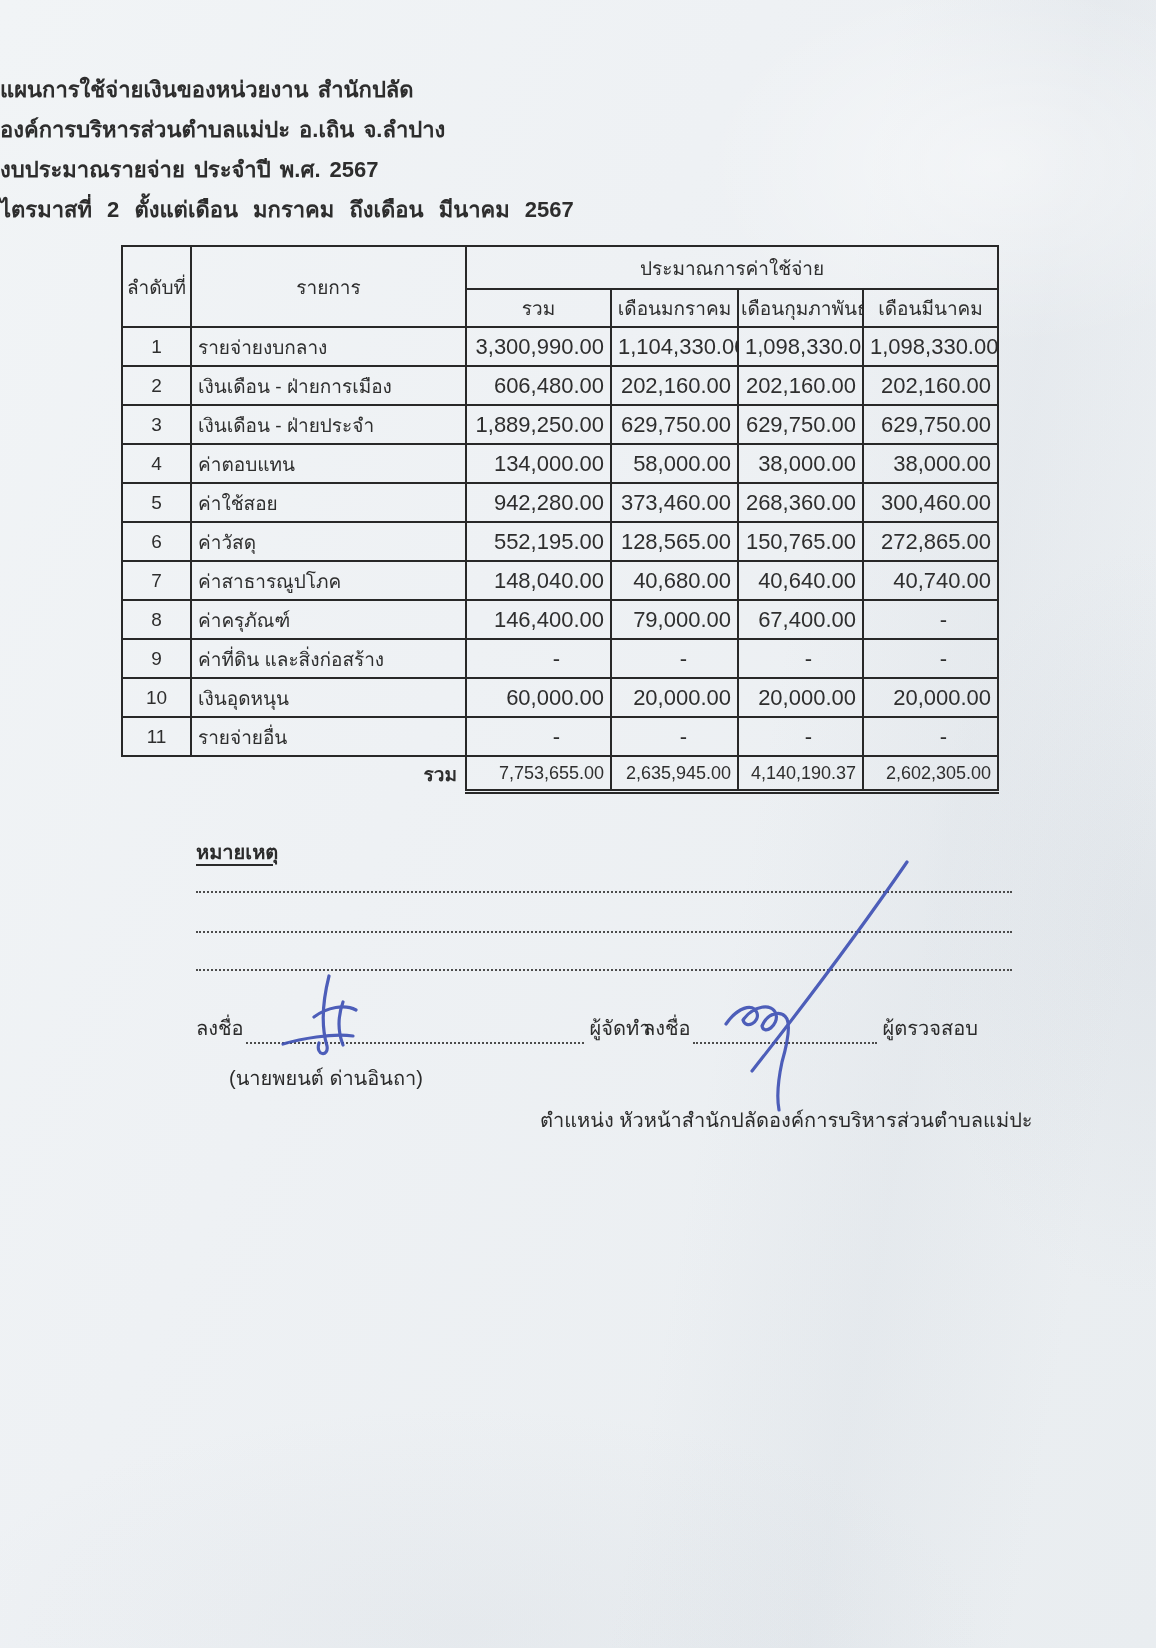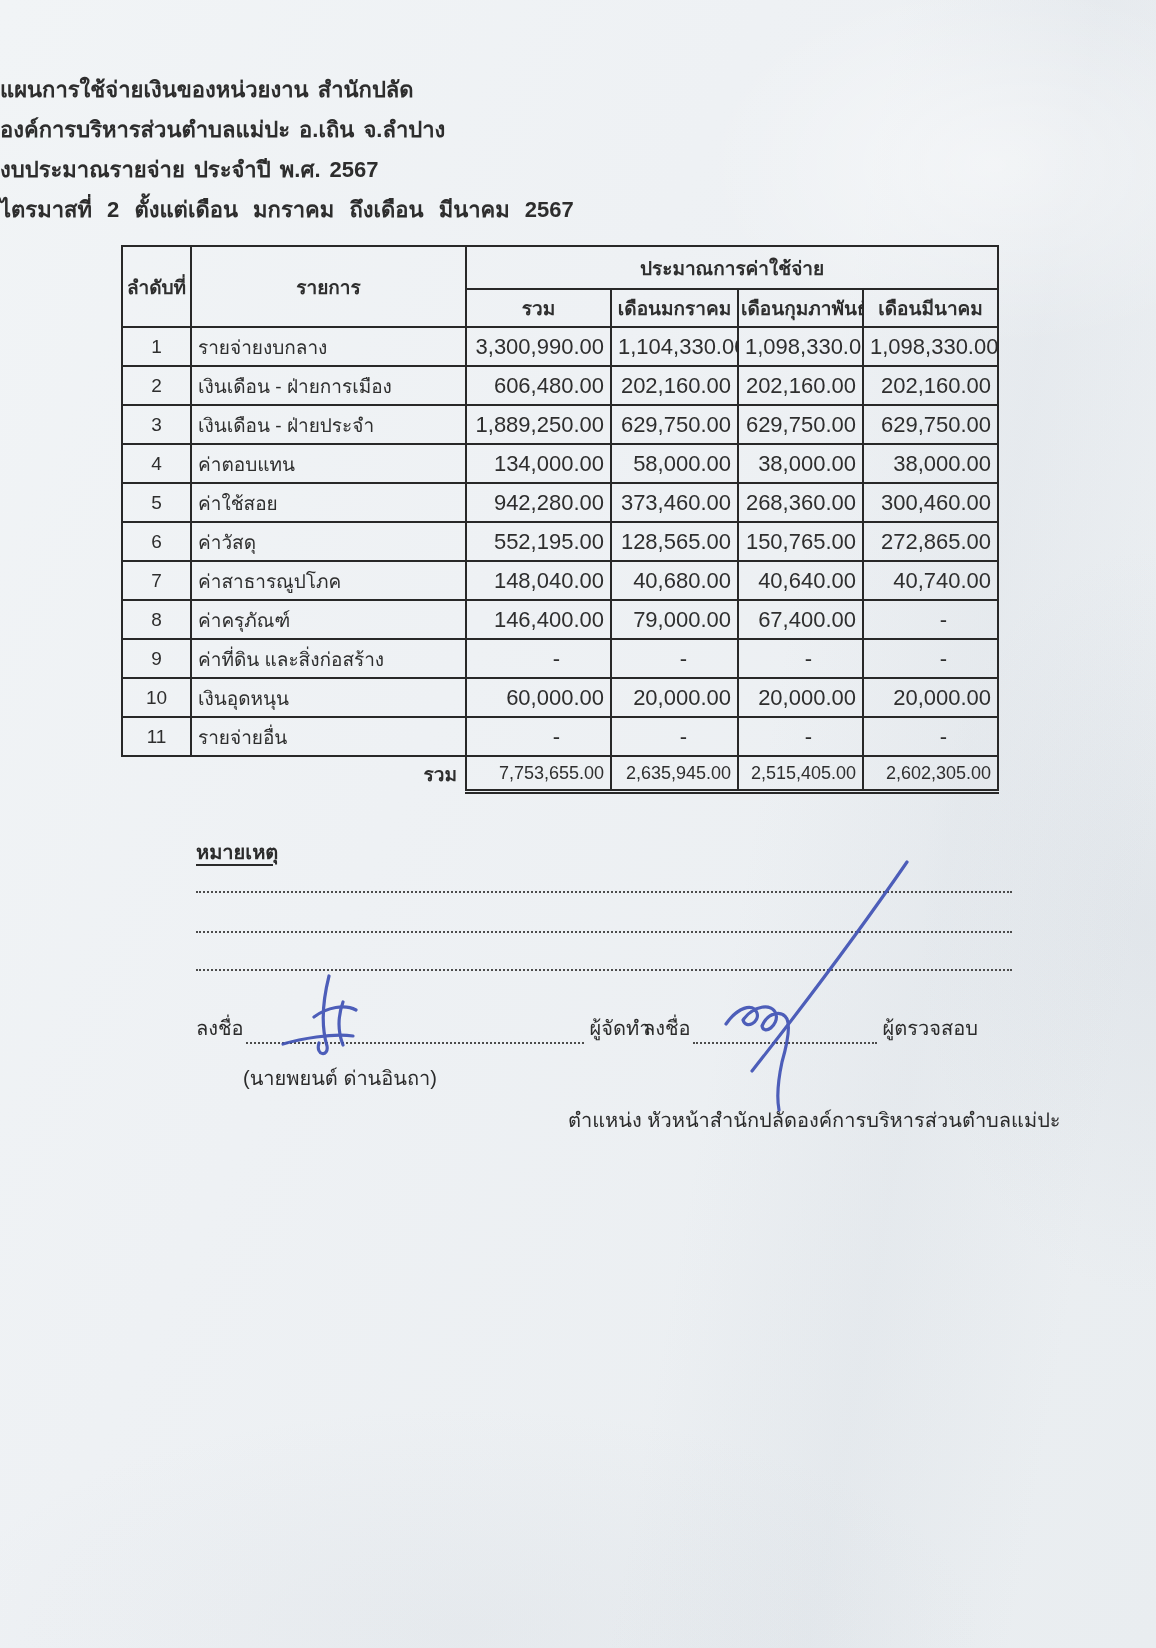--- a/index.html
+++ b/index.html
@@ -27,21 +27,21 @@
   
   table.budget{
     position:absolute;left:121px;top:245px;width:876px;
     border-collapse:collapse;table-layout:fixed;
     font-size:19px;color:#2e2e2e;
   }
   table.budget th,table.budget td{
     border:2px solid #282828;overflow:hidden;white-space:nowrap;
     padding:0 6px;
   }
-  table.budget th{font-weight:700;font-size:19px;text-align:center;padding:2px 2px;}
+  table.budget th{font-weight:400;font-size:19px;text-align:center;padding:2px 2px;}
   tr.hdr-top th{height:37px;}
   tr.hdr-sub th{height:32px;}
   td.c-no{text-align:center;height:37px;}
   td.c-item{text-align:left;padding-left:6px;}
   td.c-num{text-align:right;padding-right:12px;font-size:22px;}
   td.c-num.dash{padding-right:50px;}
   tr.total-row td{height:32px;}
   tr.total-row td.total-spacer{
     border:none;background:transparent;text-align:right;
     font-weight:700;font-size:19px;padding-right:8px;
@@ -61,25 +61,25 @@
   
   .sigrow{position:absolute;display:flex;align-items:flex-end;font-size:20px;}
   .sigrow .leader{border-bottom:2px dotted #4c4c4c;height:24px;}
   .sigrow-left{left:196px;top:1012px;}
   .sigrow-left .leader{width:338px;}
   .sigrow-right{left:643px;top:1012px;}
   .sigrow-right .leader{width:184px;}
   .sig-prefix{padding-right:2px;}
   .sig-role{padding-left:6px;}
   .sig-name{position:absolute;top:1062px;font-size:20px;}
-  .sig-name-left{left:240px;width:200px;text-align:center;}
+  .sig-name-left{left:226px;width:200px;text-align:center;}
   .sig-name-right{left:648px;width:290px;text-align:center;}
   .sig-pos{position:absolute;top:1104px;font-size:20px;}
   .sig-pos-left{left:196px;}
-  .sig-pos-right{left:540px;margin-left:28px;}
+  .sig-pos-right{left:540px;}
 
   .ink-overlay{position:absolute;inset:0;z-index:5;pointer-events:none;}
 </style>
 </head>
 <body>
 
 <div class="paper-texture"></div>
 
 <div class="content">
 
@@ -198,21 +198,21 @@
         <td class="c-item">รายจ่ายอื่น</td>
         <td class="c-num dash">-</td>
         <td class="c-num dash">-</td>
         <td class="c-num dash">-</td>
         <td class="c-num dash">-</td>
       </tr>
       <tr class="total-row">
         <td colspan="2" class="total-spacer">รวม</td>
         <td class="c-num">7,753,655.00</td>
         <td class="c-num">2,635,945.00</td>
-        <td class="c-num">2,515,405.00</td>
+        <td class="c-num">4,140,190.37</td>
         <td class="c-num">2,602,305.00</td>
       </tr>
     </tbody>
   </table>
 
   <div class="note-label">หมายเหตุ</div>
   <div class="dotline l1"></div>
   <div class="dotline l2"></div>
   <div class="dotline l3"></div>
 

